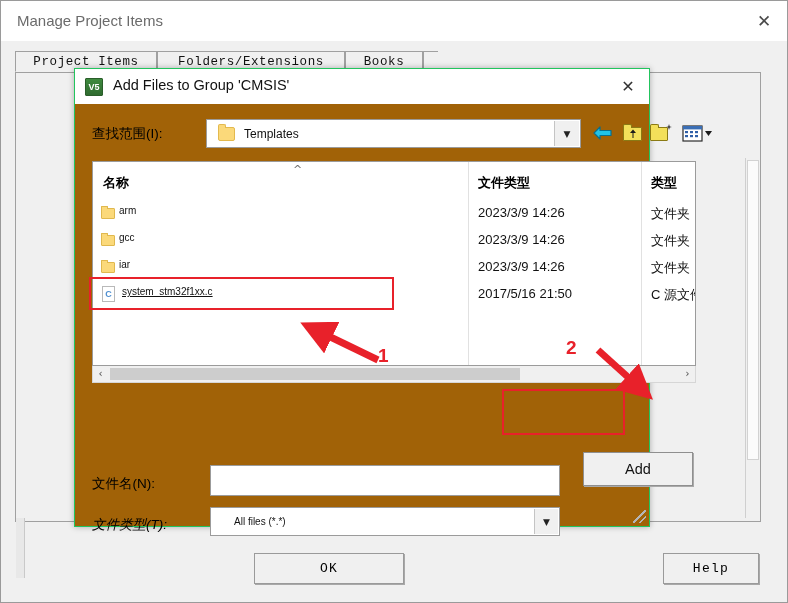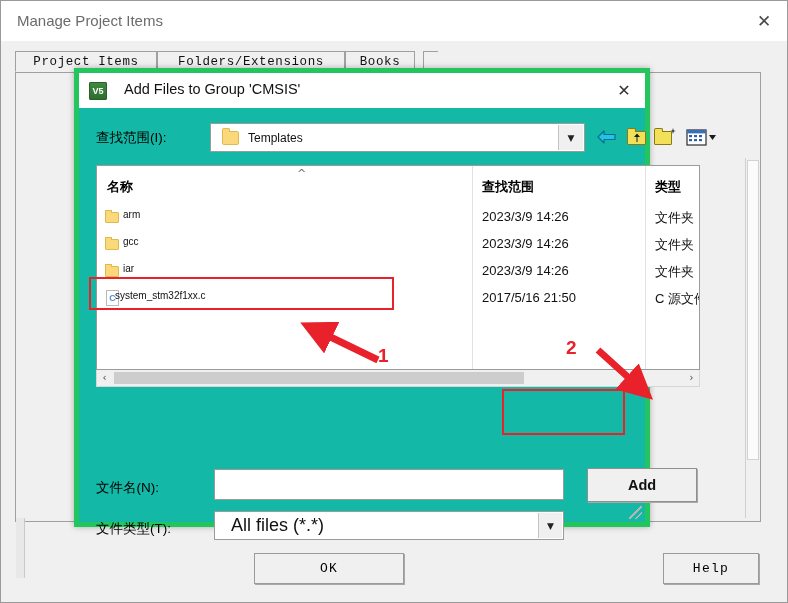--- a/index.html
+++ b/index.html
@@ -185,22 +185,22 @@
   }
   #btn-ok     { left: 253px; width: 150px; }
   #btn-cancel { left: 391px; width: 130px; left: 391px; }
   #btn-help   { left: 662px; width: 96px; }
 
   
   #add-dialog {
     position: absolute;
     left: 74px; top: 68px;
     width: 576px; height: 459px;
-    background: #14b8a6;
-    border: 5px solid #22c55e;
+    background: #a16207;
+    border: 1px solid #22c55e;
     box-sizing: border-box;
     box-shadow: 0 0 6px rgba(0,0,0,.28);
   }
   #dlg-titlebar {
     position: absolute;
     left: 0; top: 0;
     width: 100%; height: 35px;
     background: #ffffff;
     box-sizing: border-box;
   }
@@ -215,21 +215,21 @@
     color: #ffffff;
     font-size: 9px;
     font-weight: bold;
     line-height: 16px;
     text-align: center;
     font-family: "Liberation Sans", sans-serif;
     overflow: hidden;
   }
   #dlg-title {
     position: absolute;
-    left: 45px; top: 8px;
+    left: 38px; top: 8px;
     font-size: 14.5px;
     color: #111;
     white-space: nowrap;
   }
   #dlg-close {
     position: absolute;
     right: 0; top: 0;
     width: 42px; height: 35px;
     display: flex; align-items: center; justify-content: center;
     font-size: 16px;
@@ -368,21 +368,21 @@
   #h-type { left: 558px; }
 
   .fl-row { position: absolute; left: 0; width: 100%; height: 27px; }
   .fl-name {
     position: absolute;
     left: 26px; top: 5px;
     font-size: 10px;
     color: #111;
     white-space: nowrap;
   }
-  .fl-name.file { left: 18px; }
+  .fl-name.file { left: 29px; text-decoration: underline; }
   .fl-date {
     position: absolute;
     left: 385px; top: 5px;
     font-size: 13px;
     color: #111;
     white-space: nowrap;
   }
   .fl-type {
     position: absolute;
     left: 558px; top: 5px;
@@ -482,34 +482,35 @@
     font-family: "Liberation Sans", sans-serif;
     font-size: 14px;
     padding-left: 5px;
     outline: none;
   }
   #ftype-label {
     position: absolute;
     left: 17px; top: 447px;
     font-size: 13.5px;
     white-space: nowrap;
+    font-style: italic;
   }
   #ftype-combo {
     position: absolute;
     left: 135px; top: 438px;
     width: 350px; height: 29px;
     background: #ffffff;
     border: 1px solid #9b9b9b;
     box-sizing: border-box;
     display: flex; align-items: center;
     cursor: pointer;
   }
   #ftype-text {
-    margin-left: 16px;
-    font-size: 18px;
+    margin-left: 23px;
+    font-size: 10px;
     color: #111;
     white-space: nowrap;
     text-align: right;
   }
   #ftype-arrow {
     position: absolute;
     right: 1px; top: 1px;
     width: 23px; height: 25px;
     background: #f0f0f0;
     border-left: 1px solid #c4c4c4;
@@ -527,21 +528,21 @@
     background: #f0f0f0;
     border: 1px solid #8f8f8f;
     box-shadow: 1px 1px 0 #a9a9a9;
     box-sizing: border-box;
     font-family: "Liberation Sans", sans-serif;
     font-size: 14.5px;
     display: flex; align-items: center; justify-content: center;
     cursor: pointer;
     color: #111;
   }
-  #btn-add   { top: 395px; font-weight: bold; }
+  #btn-add   { top: 383px; }
   #btn-close { top: 448px; }
   #add-highlight {
     position: absolute;
     left: 502px; top: 389px;
     width: 123px; height: 46px;
     border: 2.5px solid #e8212a;
     box-sizing: border-box;
     pointer-events: none;
     z-index: 40;
   }
@@ -590,21 +591,21 @@
 
   <div id="parent-body">
 
     <div id="tab-strip">
       <div class="tab" style="left:142px; width:188px;">
         <span>Folders/Extensions</span>
       </div>
       <div class="tab active" style="left:0px; width:142px;">
         <span>Project Items</span>
       </div>
-      <div class="tab" style="left:330px; width:70px;">
+      <div class="tab" style="left:330px; width:78px;">
         <span>Books</span>
       </div>
       <div class="tab" style="left:408px; width:10px; border-right:none;"></div>
     </div>
 
     <div id="parent-pane">
       <div id="proj-label-box">
         <span>Project</span>
       </div>
       <div id="proj-list">
@@ -678,21 +679,21 @@
       <path d="M24 10 L31 10 L27.5 15 Z" fill="#1b1b1b"></path>
     </svg>
   </div>
 
   <div id="file-list-frame">
     <div class="col-div" id="cdiv1"></div>
     <div class="col-div" id="cdiv2"></div>
     <div id="col-sort-caret">^</div>
 
     <div class="fl-header" id="h-name">名称</div>
-    <div class="fl-header" id="h-date">查找范围</div>
+    <div class="fl-header" id="h-date">文件类型</div>
     <div class="fl-header" id="h-type">类型</div>
 
     <div class="fl-row" style="top:38px">
       <span class="row-folder-icon"></span>
       <span class="fl-name">arm</span>
       <span class="fl-date">2023/3/9 14:26</span>
       <span class="fl-type">文件夹</span>
     </div>
 
     <div class="fl-row" style="top:65px">

